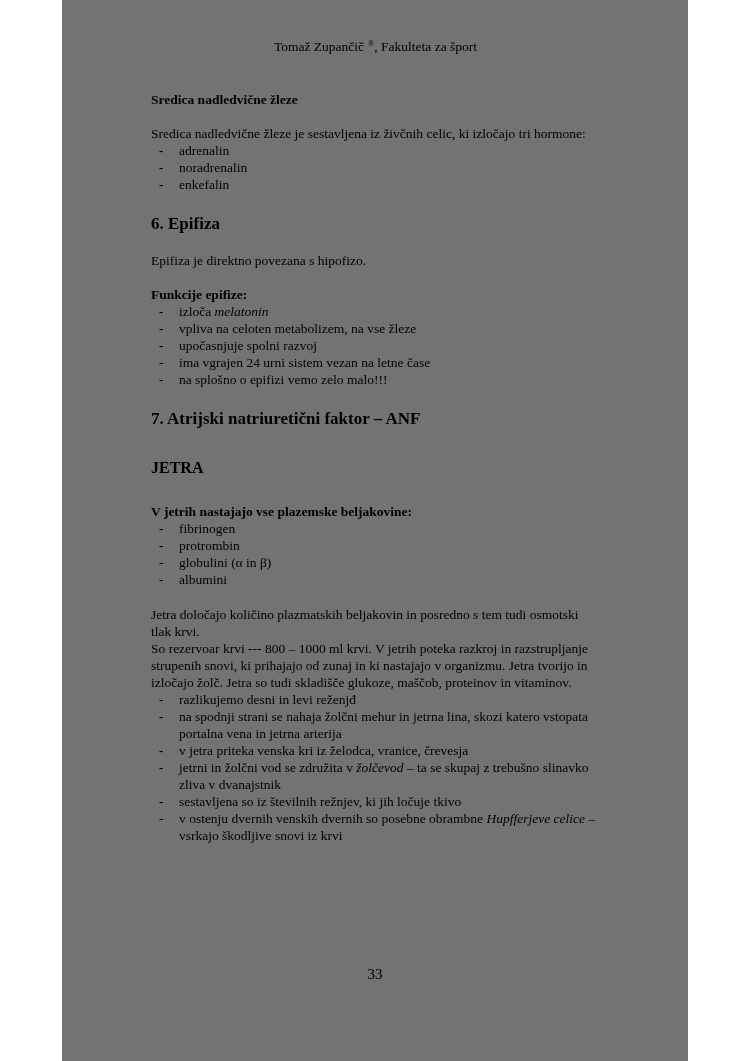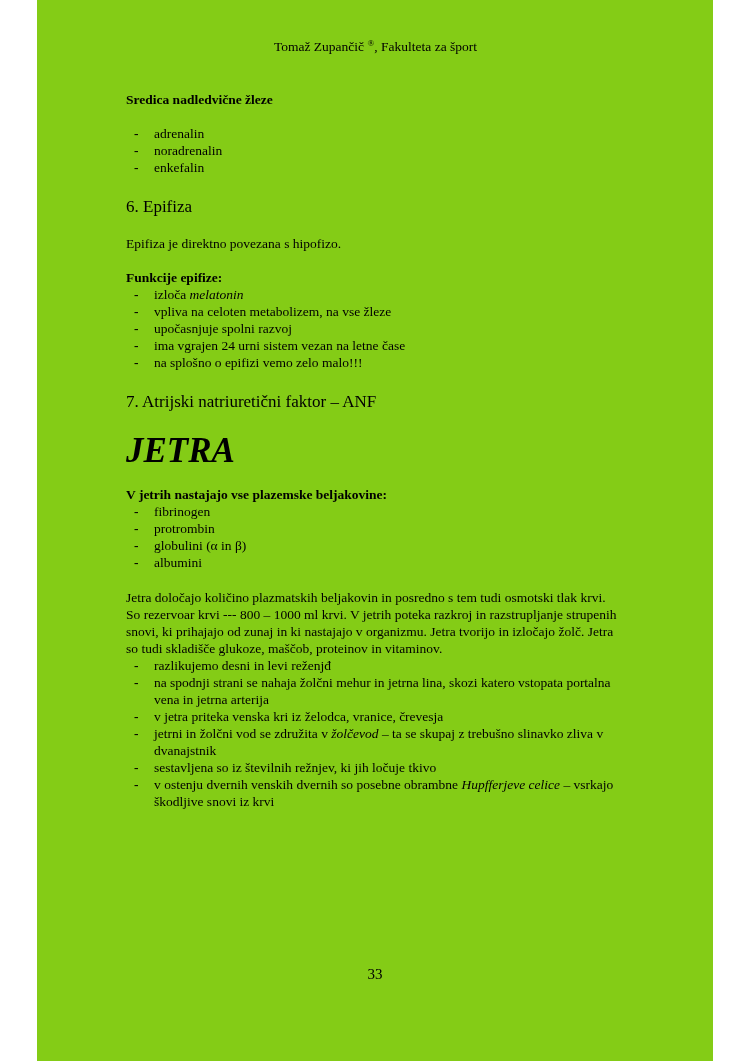--- a/index.html
+++ b/index.html
@@ -1,35 +1,35 @@
 <!DOCTYPE html>
 <html><head>
 <meta charset="utf-8">
 <style>
   * { margin:0; padding:0; box-sizing:border-box; }
   html,body { background:#ffffff; }
   body { font-family:"Liberation Serif", serif; color:#000; }
   .page {
     position:relative;
-    width:676px; height:1061px;
-    background:#84cc16;
+    width:626px; height:1061px;
+    background:#737373;
     overflow:hidden;
     margin:0 auto;
   }
   .content {
     padding:38px 88px 0 89px;
     font-size:13.5px;
     line-height:17px;
   }
   .header { text-align:center; margin-bottom:36px; }
   sup { font-size:9px; vertical-align:super; line-height:0; }
   .b { font-weight:bold; }
   .i { font-style:italic; }
-  .h2 { font-size:17px; font-weight:normal; line-height:21px; margin-top:20px; margin-bottom:18px; }
-  .h1 { font-size:35px; font-weight:bold; line-height:30px; margin-top:24px; margin-bottom:20px;font-style:italic; }
+  .h2 { font-size:17px; font-weight:bold; line-height:21px; margin-top:20px; margin-bottom:18px; }
+  .h1 { font-size:16px; font-weight:bold; line-height:30px; margin-top:24px; margin-bottom:20px; }
   .mb17 { margin-bottom:17px; }
   .mt17 { margin-top:17px; }
   .mt18 { margin-top:18px; }
   .li { display:flex; }
   .li .marker { flex:0 0 28px; padding-left:8px; font-weight:bold; }
   .li .txt { flex:1; }
   .footer {
     position:absolute; top:966px; left:0; right:0;
     text-align:center; font-size:15px;
   }
@@ -39,20 +39,21 @@
 
 <div class="page">
   <div class="content">
 
     <div class="header">
       <span>Tomaž Zupančič </span><sup>®</sup><span>, Fakulteta za šport</span>
     </div>
 
     <div class="b mb17">Sredica nadledvične žleze</div>
 
+    <div>Sredica nadledvične žleze je sestavljena iz živčnih celic, ki izločajo tri hormone:</div>
 
     <div>
       <div class="li">
         <span class="marker">-</span>
         <span class="txt">adrenalin</span>
       </div>
       <div class="li">
         <span class="marker">-</span>
         <span class="txt">noradrenalin</span>
       </div>

